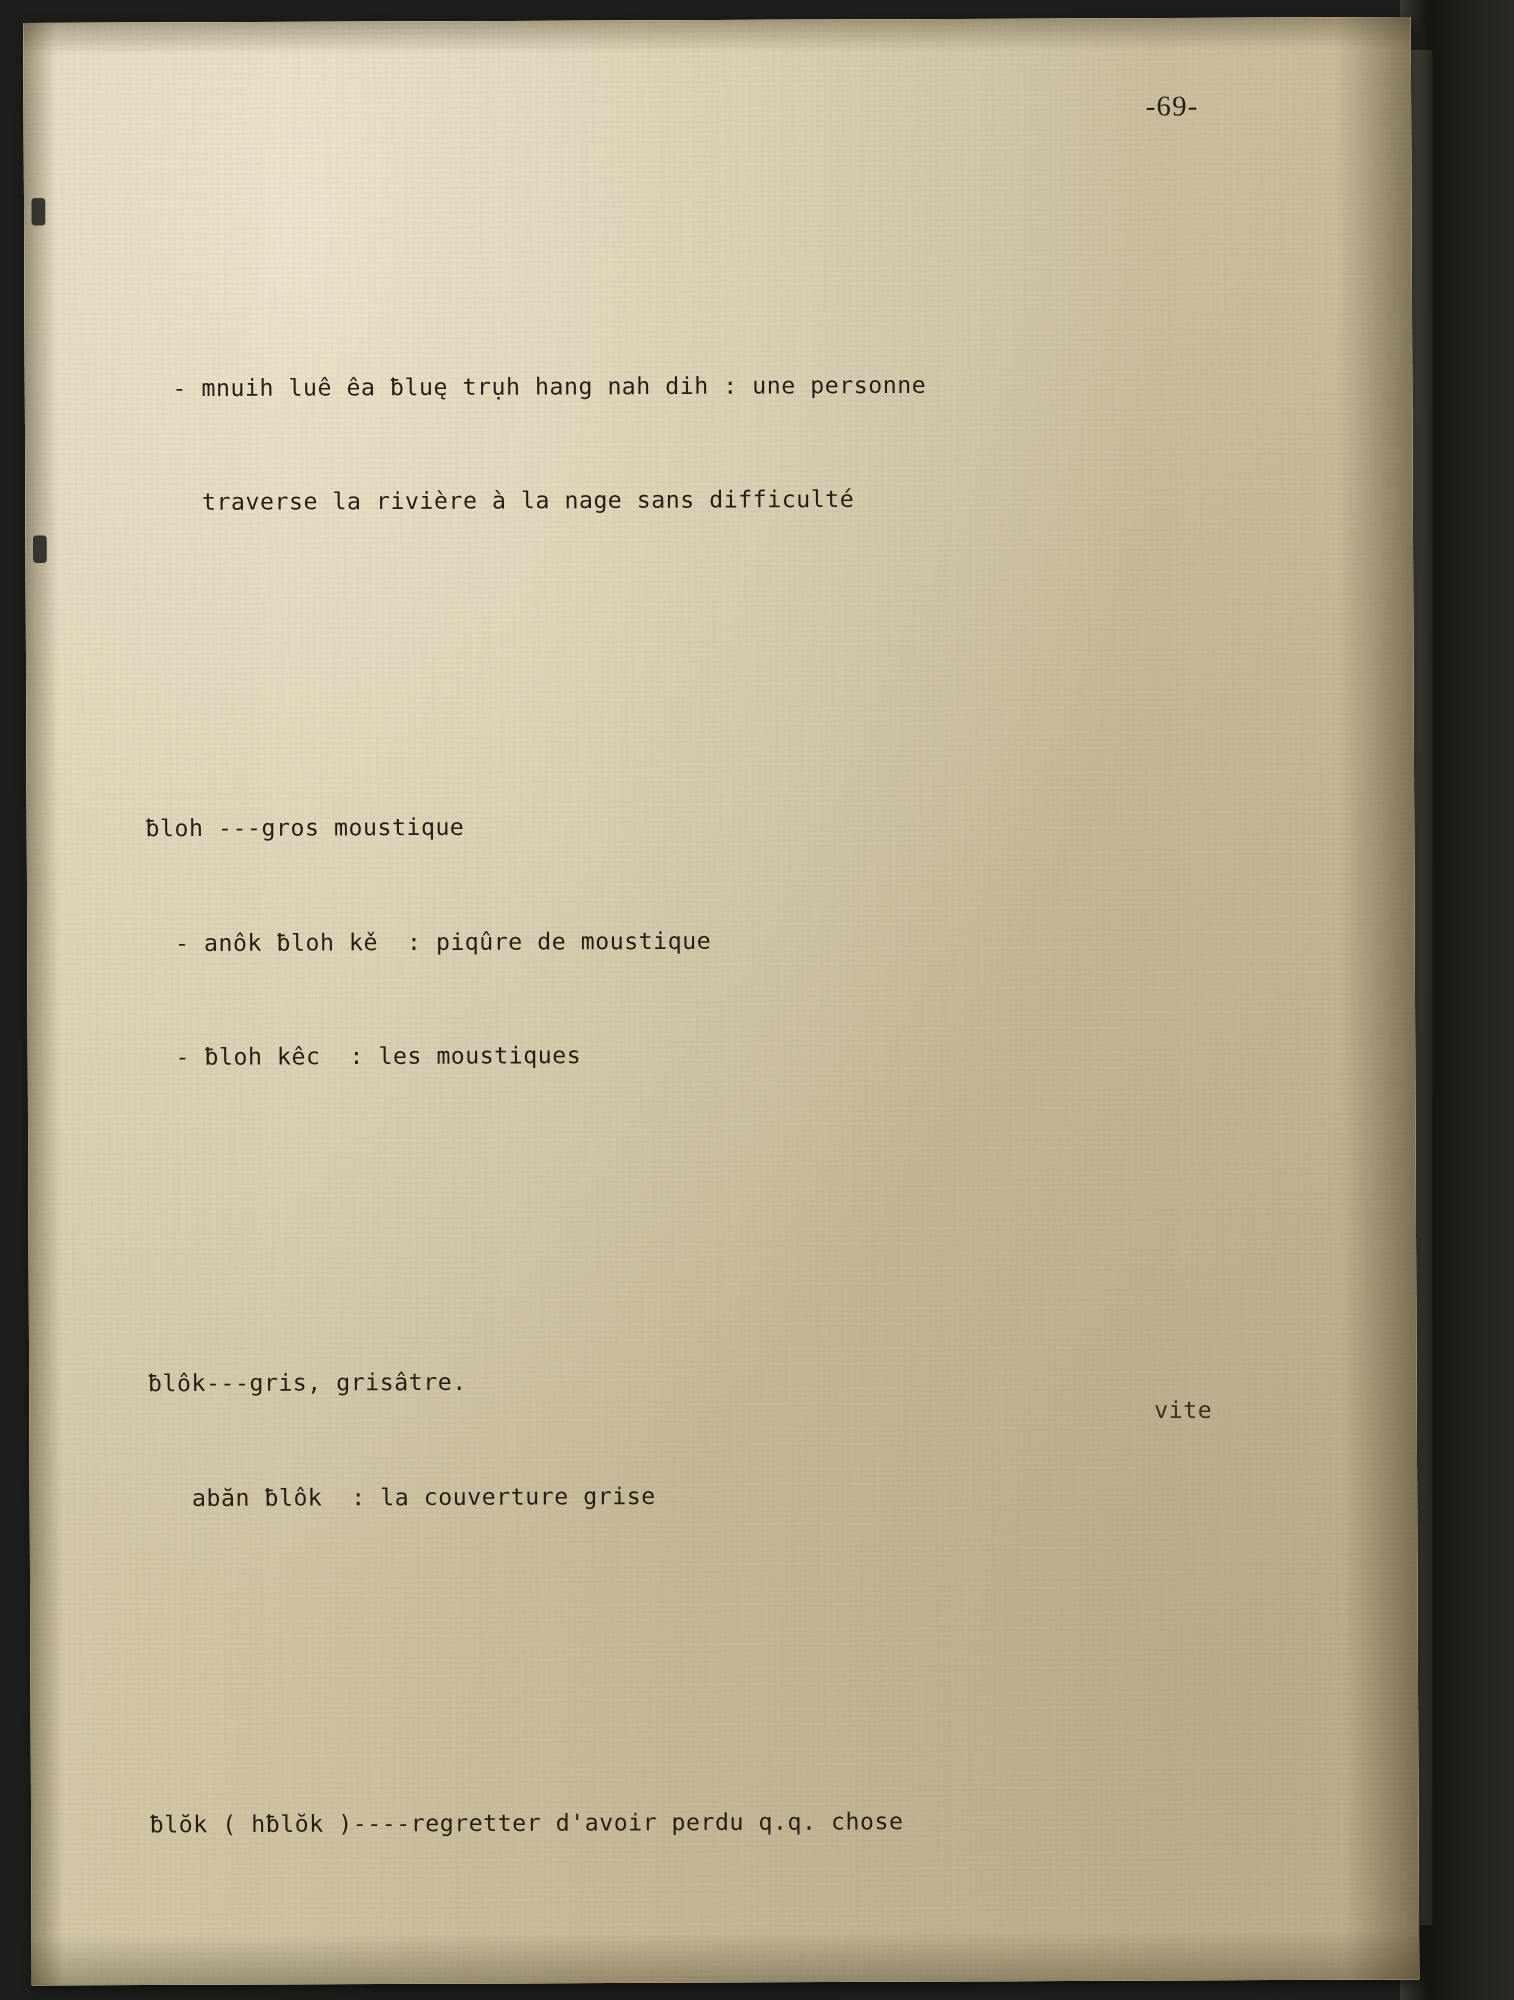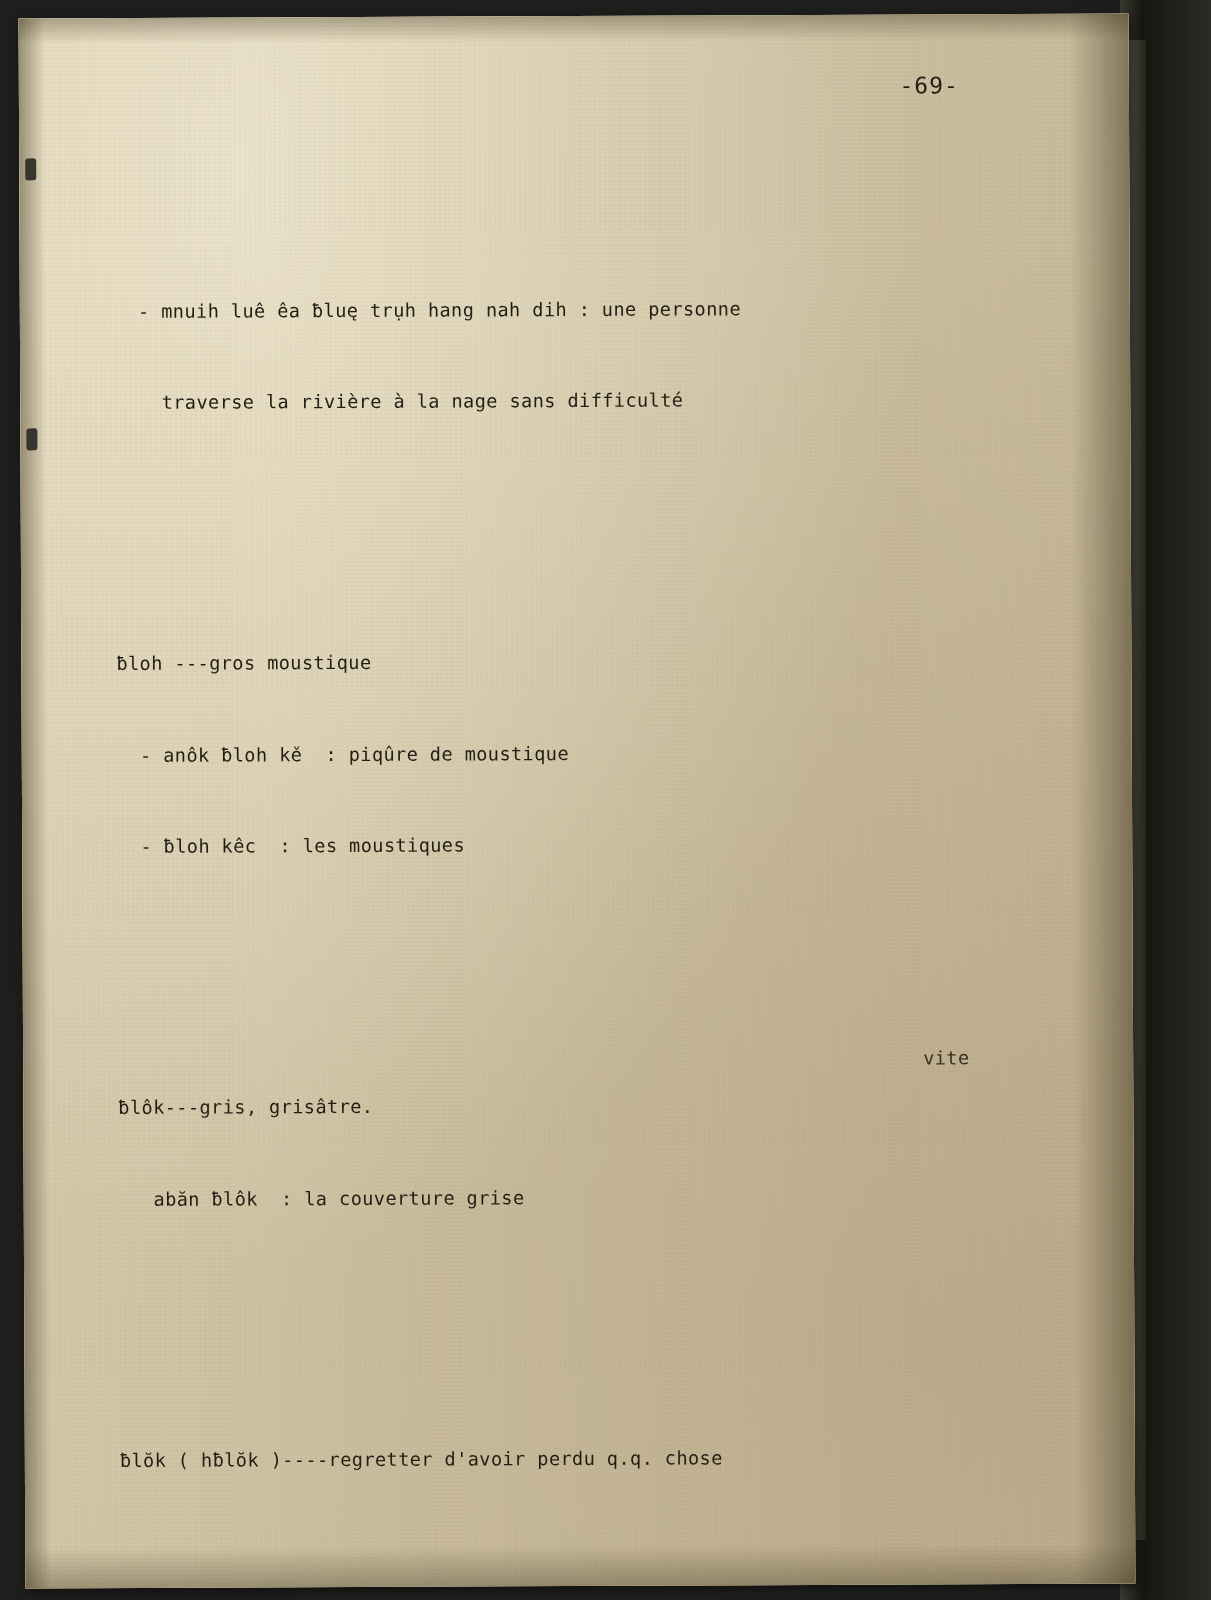--- a/index.html
+++ b/index.html
@@ -93,38 +93,39 @@
   .punch.p1 { top: 140px; }
   .punch.p2 { top: 410px; }
 
   .page-number {
     position: absolute;
     top: 58px;
     right: 170px;
     font-size: 23px;
     letter-spacing: 1px;
     color: #231c12;
+    font-family: Liberation Serif, serif;
   }
 
   .body-text {
     position: absolute;
     top: 126px;
     left: 95px;
     right: 58px;
     font-size: 18.6px;
     line-height: 30.5px;
     color: #241d13;
     letter-spacing: 0.4px;
     white-space: pre-wrap;
   }
   .blk { margin-bottom: 17px; }
   .ln { white-space: pre; }
   .stray-vite {
     position: absolute;
-    top: 1033px;
+    top: 1104px;
     left: 900px;
     font-size: 18.6px;
     color: #2b2318;
     letter-spacing: .4px;
   }
   .ink-light { color: #3a3021; }
 </style>
 </head>
 <body>
 

